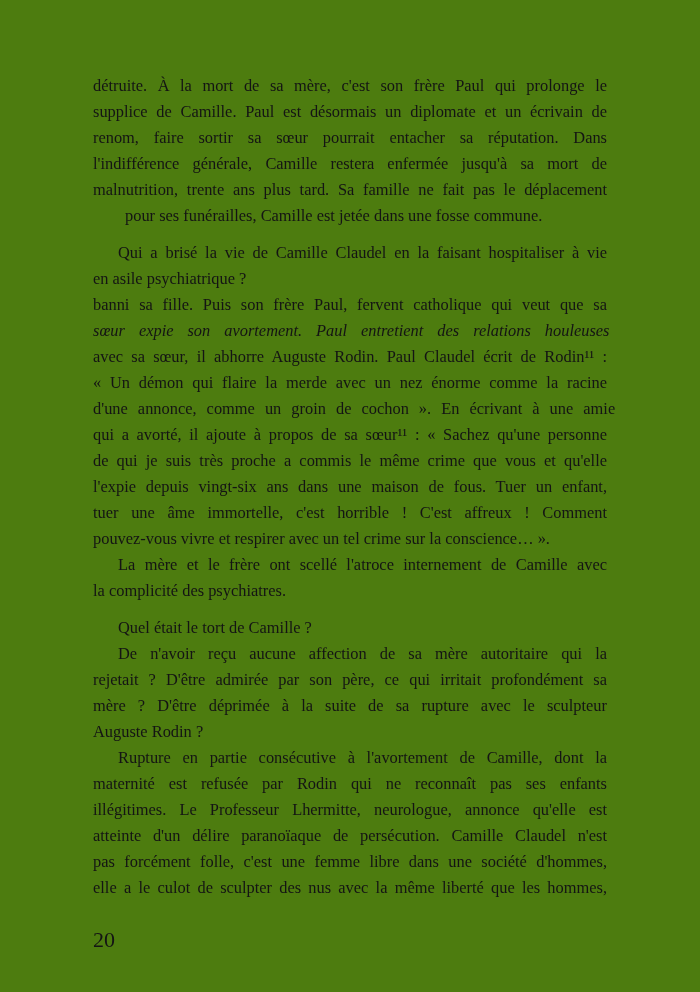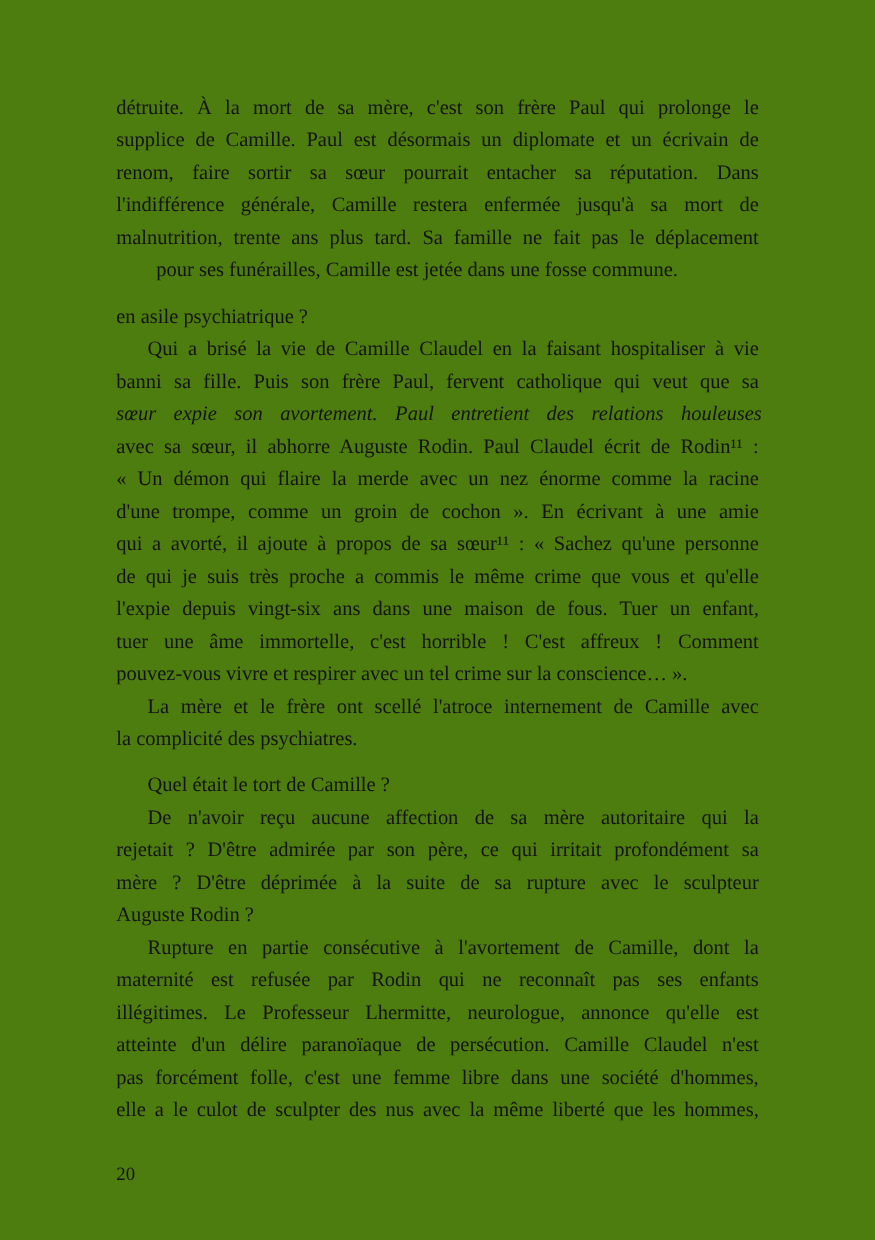--- a/index.html
+++ b/index.html
@@ -31,47 +31,47 @@
     font-size: 16.4px;
     white-space: nowrap;
     overflow: visible;
   }
   .line.indent { padding-left: 25px; }
   .line-text { white-space: nowrap; }
   .page-number {
     position: absolute;
     left: 93px;
     top: 927px;
-    font-size: 15px;
+    font-size: 22px;
     line-height: 26px;
   }
 </style>
 </head>
 <body>
 
 <div class="book-page">
   <div class="text-block">
       <div class="paragraph">
         <div class="line just"><span class="line-text" style="word-spacing: 6.435px;">détruite. À la mort de sa mère, c'est son frère Paul qui prolonge le</span></div>
         <div class="line just"><span class="line-text" style="word-spacing: 4.602px;">supplice de Camille. Paul est désormais un diplomate et un écrivain de</span></div>
         <div class="line just"><span class="line-text" style="word-spacing: 10.637px;">renom, faire sortir sa sœur pourrait entacher sa réputation. Dans</span></div>
         <div class="line just"><span class="line-text" style="word-spacing: 9.109px;">l'indifférence générale, Camille restera enfermée jusqu'à sa mort de</span></div>
         <div class="line just"><span class="line-text" style="word-spacing: 4.646px;">malnutrition, trente ans plus tard. Sa famille ne fait pas le déplacement</span></div>
         <div class="line"><span class="line-text" style="word-spacing: 0px; margin-left: 32px;">pour ses funérailles, Camille est jetée dans une fosse commune.</span></div>
       </div>
       <div class="paragraph gap">
+        <div class="line indent just"><span class="line-text" style="word-spacing: 3.689px;">Qui a brisé la vie de Camille Claudel en la faisant hospitaliser à vie</span></div>
         <div class="line"><span class="line-text" style="word-spacing: 0px;">en asile psychiatrique ?</span></div>
-        <div class="line indent just"><span class="line-text" style="word-spacing: 3.689px;">Qui a brisé la vie de Camille Claudel en la faisant hospitaliser à vie</span></div>
       </div>
       <div class="paragraph">
         <div class="line just"><span class="line-text" style="word-spacing: 5.66px;">banni sa fille. Puis son frère Paul, fervent catholique qui veut que sa</span></div>
         <div class="line just"><span class="line-text" style="word-spacing: 9.912px; font-style: italic;">sœur expie son avortement. Paul entretient des relations houleuses</span></div>
         <div class="line just"><span class="line-text" style="word-spacing: 4.135px;">avec sa sœur, il abhorre Auguste Rodin. Paul Claudel écrit de Rodin¹¹ :</span></div>
         <div class="line just"><span class="line-text" style="word-spacing: 4.706px;">« Un démon qui flaire la merde avec un nez énorme comme la racine</span></div>
-        <div class="line just"><span class="line-text" style="word-spacing: 5.948px;">d'une trompe, comme un groin de cochon ». En écrivant à une amie</span></div>
+        <div class="line just"><span class="line-text" style="word-spacing: 5.948px;">d'une annonce, comme un groin de cochon ». En écrivant à une amie</span></div>
         <div class="line just"><span class="line-text" style="word-spacing: 3.583px;">qui a avorté, il ajoute à propos de sa sœur¹¹ : « Sachez qu'une personne</span></div>
         <div class="line just"><span class="line-text" style="word-spacing: 4.057px;">de qui je suis très proche a commis le même crime que vous et qu'elle</span></div>
         <div class="line just"><span class="line-text" style="word-spacing: 5.695px;">l'expie depuis vingt-six ans dans une maison de fous. Tuer un enfant,</span></div>
         <div class="line just"><span class="line-text" style="word-spacing: 8.556px;">tuer une âme immortelle, c'est horrible ! C'est affreux ! Comment</span></div>
         <div class="line"><span class="line-text" style="word-spacing: 0px;">pouvez-vous vivre et respirer avec un tel crime sur la conscience… ».</span></div>
       </div>
       <div class="paragraph">
         <div class="line indent just"><span class="line-text" style="word-spacing: 5.257px;">La mère et le frère ont scellé l'atroce internement de Camille avec</span></div>
         <div class="line"><span class="line-text" style="word-spacing: 0px;">la complicité des psychiatres.</span></div>
       </div>

